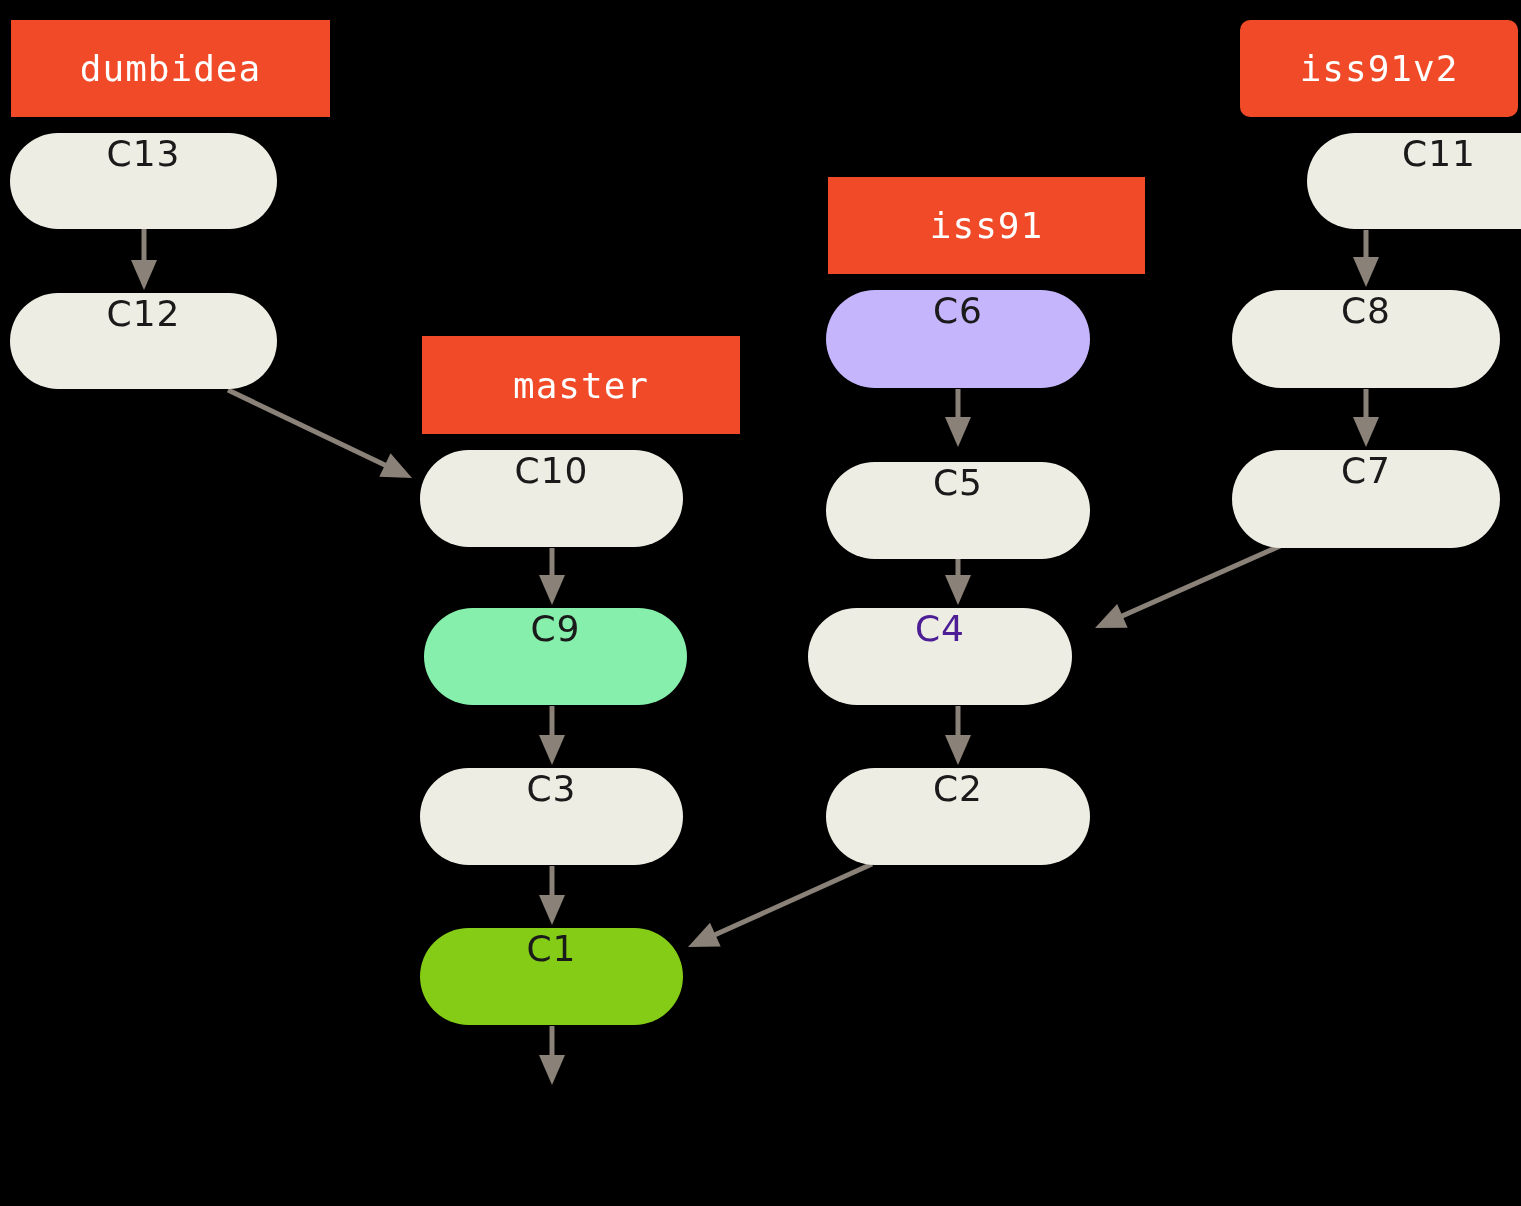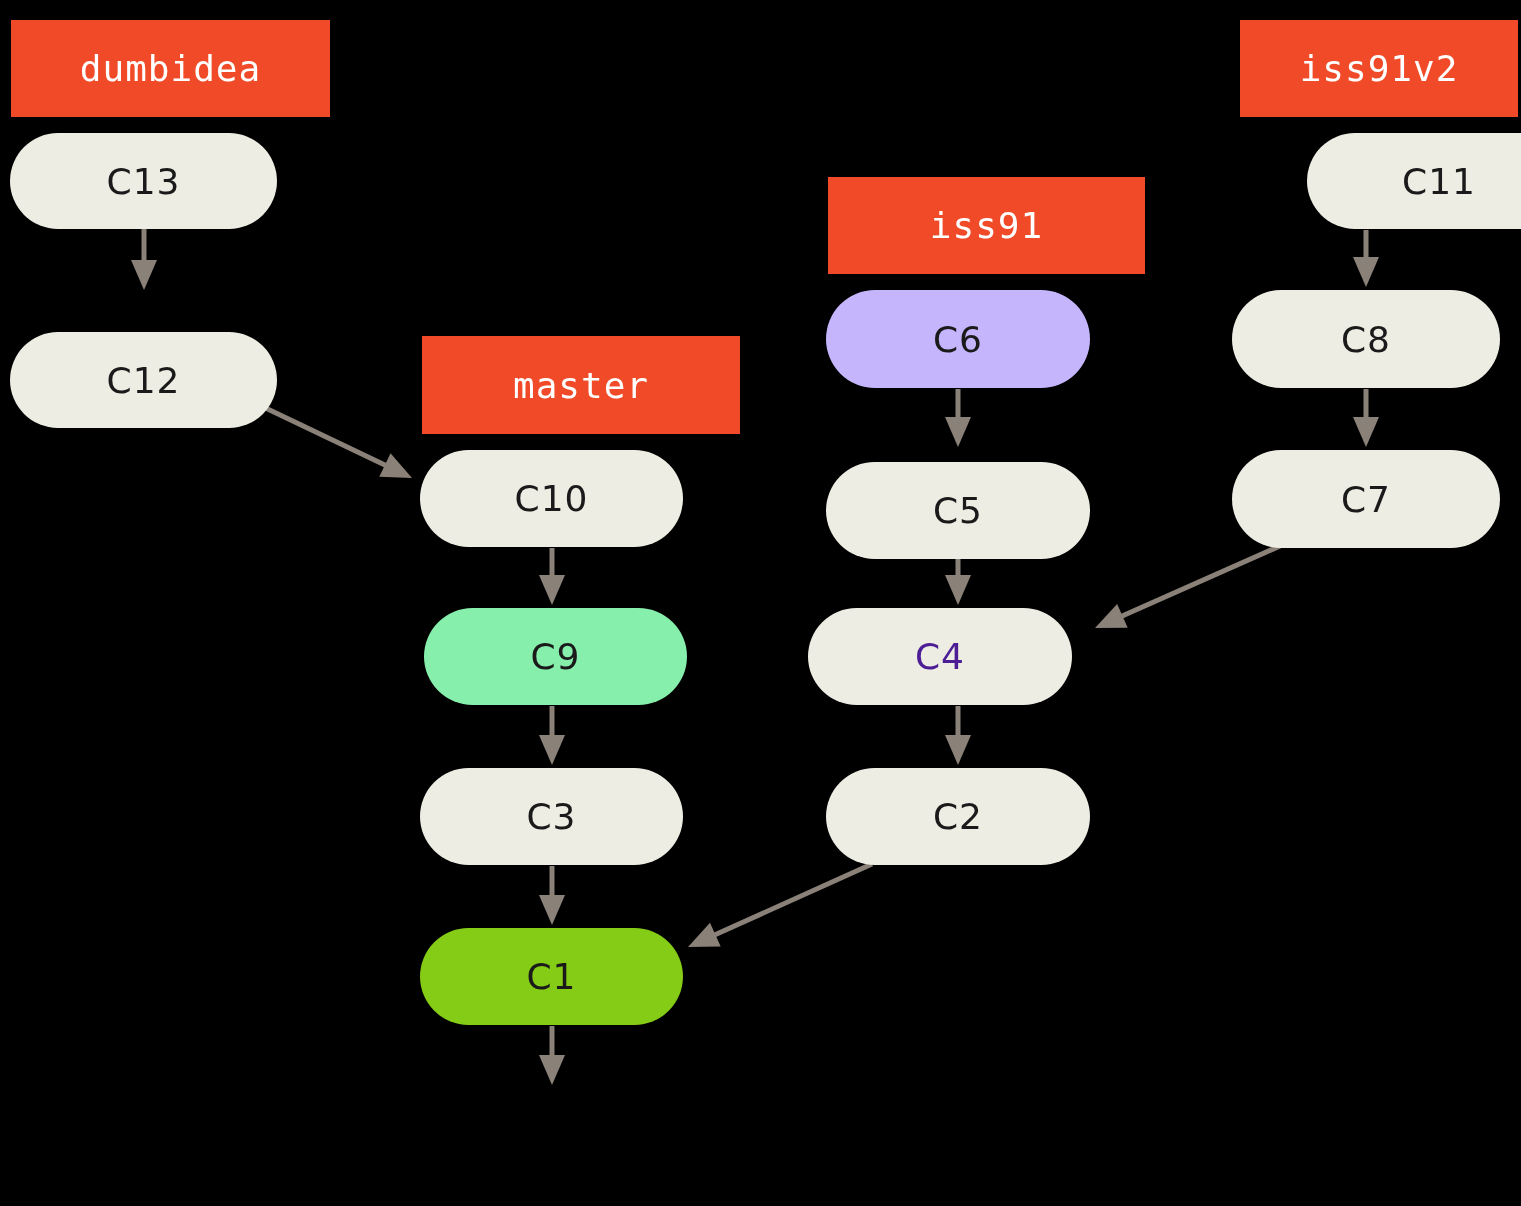--- a/index.html
+++ b/index.html
@@ -13,21 +13,20 @@
     height: 1206px;
     background: #000000;
     overflow: hidden;
     font-family: "DejaVu Sans Mono", "Liberation Mono", monospace;
   }
   .commit-node {
     position: absolute;
     background: #edede4;
     border-radius: 48px;
     display: flex;
-    align-items: center;
     justify-content: center;
     color: #1a1a1a;
     font-family: "DejaVu Sans", "Liberation Sans", sans-serif;
     font-size: 36px;
     letter-spacing: 1px;
     box-sizing: border-box;
     z-index: 3;
   }
   .branch-label {
     position: absolute;
@@ -113,28 +112,28 @@
 
   <div class="branch-label" id="bl-0" style="left: 11px; top: 20px; width: 319px; height: 97px; background: rgb(240, 74, 40); color: rgb(255, 255, 255);">
     <span>dumbidea</span>
   </div>
   <div class="branch-label" id="bl-1" style="left: 422px; top: 336px; width: 318px; height: 98px; background: rgb(240, 74, 40); color: rgb(255, 255, 255);">
     <span>master</span>
   </div>
   <div class="branch-label" id="bl-2" style="left: 828px; top: 177px; width: 317px; height: 97px; background: rgb(240, 74, 40); color: rgb(255, 255, 255);">
     <span>iss91</span>
   </div>
-  <div class="branch-label" id="bl-3" style="left: 1240px; top: 20px; width: 278px; height: 97px; background: rgb(240, 74, 40); color: rgb(255, 255, 255);">
+  <div class="branch-label" id="bl-3" style="left: 1240px; top: 20px; width: 278px; height: 97px; background: rgb(240, 74, 40); color: rgb(255, 255, 255); border-radius: 10px;">
     <span>iss91v2</span>
   </div>
 
   <div class="commit-node" id="cn-0" style="left: 10px; top: 133px; width: 267px; height: 96px; background: rgb(237, 237, 228); color: rgb(26, 26, 26); border-radius: 48px;">
     <span>C13</span>
   </div>
-  <div class="commit-node" id="cn-1" style="left: 10px; top: 293px; width: 267px; height: 96px; background: rgb(237, 237, 228); color: rgb(26, 26, 26); border-radius: 48px; margin-top: 39px;">
+  <div class="commit-node" id="cn-1" style="left: 10px; top: 293px; width: 267px; height: 96px; background: rgb(237, 237, 228); color: rgb(26, 26, 26); border-radius: 48px;">
     <span>C12</span>
   </div>
   <div class="commit-node" id="cn-2" style="left: 420px; top: 450px; width: 263px; height: 97px; background: rgb(237, 237, 228); color: rgb(26, 26, 26); border-radius: 48.5px;">
     <span>C10</span>
   </div>
   <div class="commit-node" id="cn-3" style="left: 424px; top: 608px; width: 263px; height: 97px; background: #86efac; color: rgb(26, 26, 26); border-radius: 48.5px;">
     <span>C9</span>
   </div>
   <div class="commit-node" id="cn-4" style="left: 420px; top: 768px; width: 263px; height: 97px; background: rgb(237, 237, 228); color: rgb(26, 26, 26); border-radius: 48.5px;">
     <span>C3</span>

